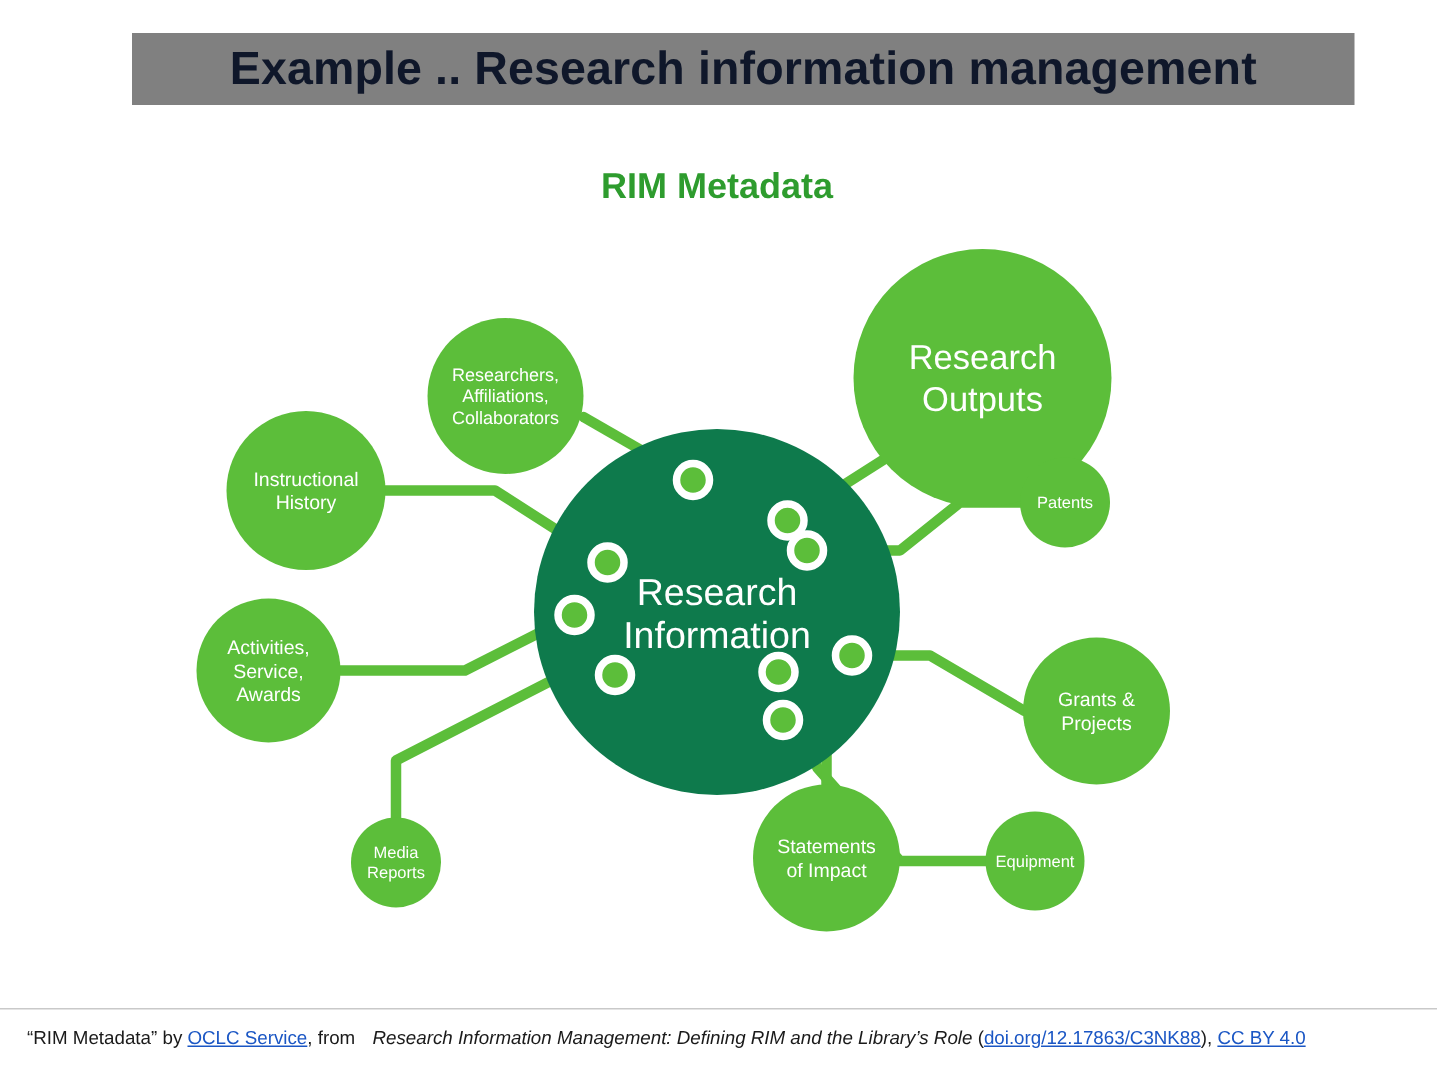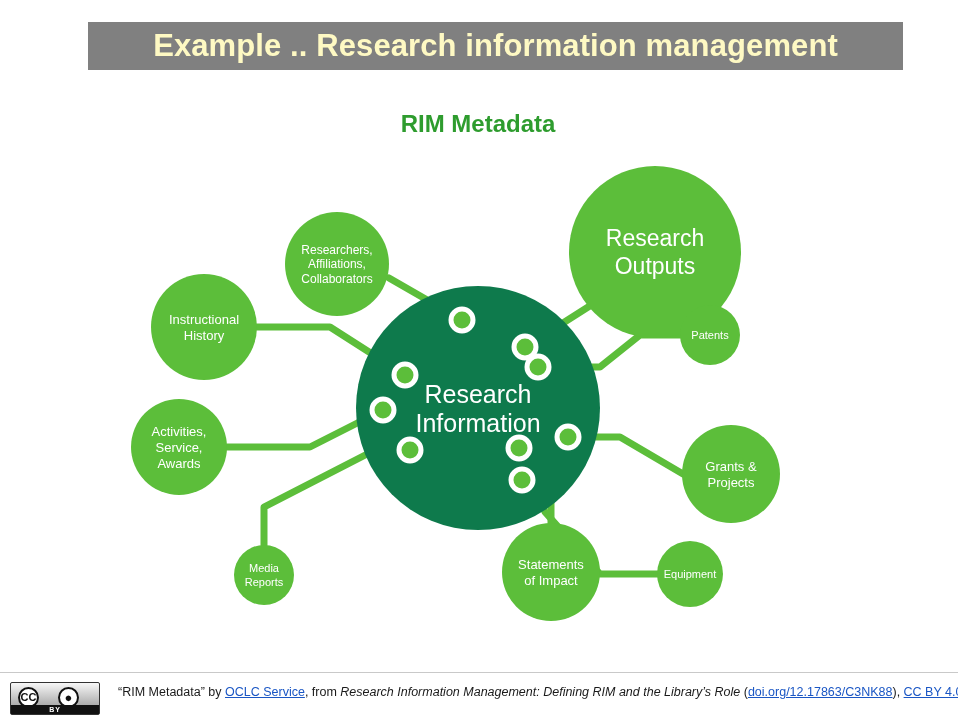--- a/index.html
+++ b/index.html
@@ -22,21 +22,21 @@
     left: 88px;
     top: 22px;
     width: 815px;
     height: 48px;
     background: #808080;
     display: flex;
     align-items: center;
     justify-content: center;
   }
   #title-text {
-    color: #fef9c3;
+    color: #0f172a;
     font-size: 31px;
     font-weight: 700;
     letter-spacing: 0.1px;
     white-space: nowrap;
     font-family: "Liberation Sans", sans-serif;
   }
 
   
   #diagram-area {
     position: absolute;
@@ -127,21 +127,21 @@
   }
   #footer-credit {
     margin-left: 18px;
     margin-top: 8px;
     font-size: 12.5px;
     color: #1a1a1a;
     font-family: "Liberation Sans", sans-serif;
     line-height: 1.3;
     white-space: nowrap;
   }
-  #footer-credit .ital { font-style: italic; }
+  #footer-credit .ital { font-style: italic; margin-left: 8px; }
   #footer-credit .lnk {
     color: #1a56c4;
     text-decoration: underline;
   }
 </style>
 </head>
 <body>
 
 <div id="title-bar">
   <span id="title-text">Example .. Research information management</span>
@@ -235,22 +235,17 @@
           <text class="node-label" x="731" y="378.75" font-size="13">Grants &amp;</text>
           <text class="node-label" x="731" y="394.61" font-size="13">Projects</text>
         </g>
       </g>
   </svg>
 </div>
 
 <div id="footer-divider"></div>
 <div id="footer">
 
-  <div id="cc-badge">
-    <div class="cc-circle" id="cc-circle-1">CC</div>
-    <div class="cc-circle" id="cc-circle-2">●</div>
-    <div id="cc-by-label">BY</div>
-  </div>
 
   <div id="footer-credit">
     <span>“RIM Metadata” by </span><a class="lnk" href="#">OCLC Service</a><span>, from </span><span class="ital">Research Information Management: Defining RIM and the Library’s Role</span><span> (</span><a class="lnk" href="#">doi.org/12.17863/C3NK88</a><span>), </span><a class="lnk" href="#">CC BY 4.0</a>
   </div>
 </div>
 
 </body></html>

